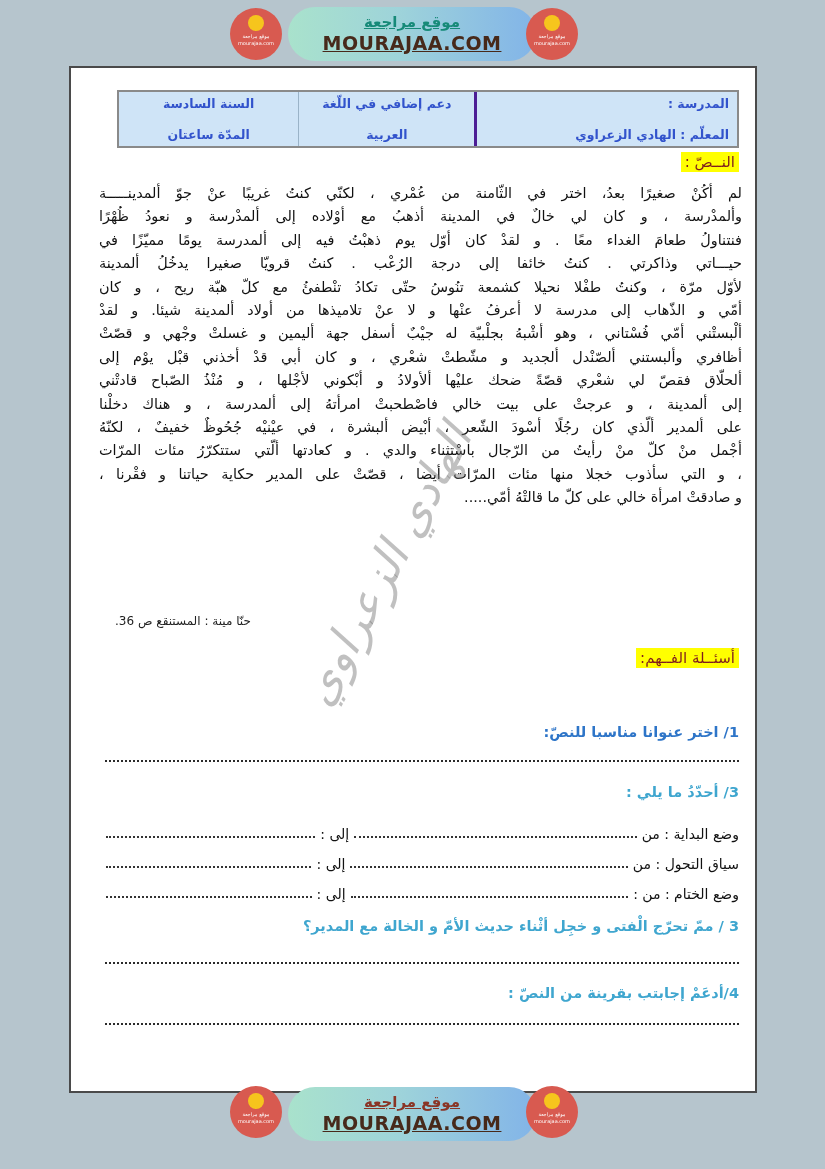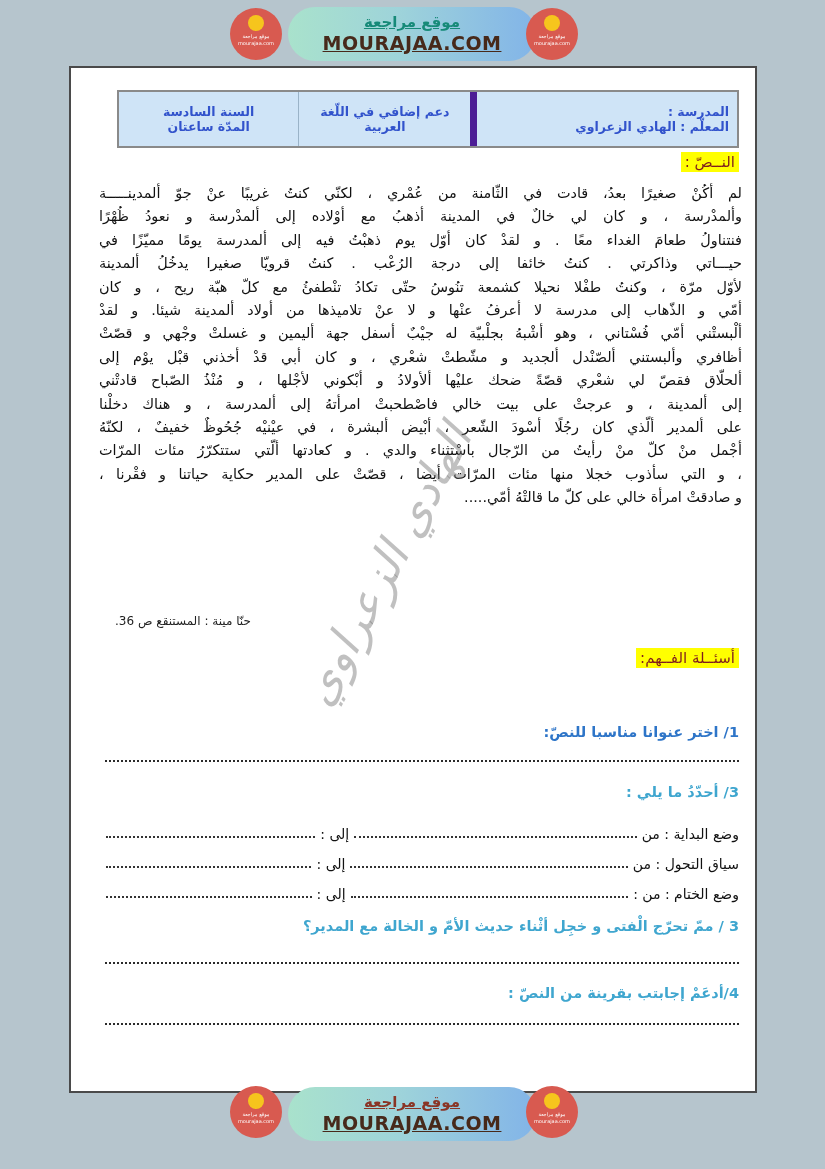--- a/index.html
+++ b/index.html
@@ -30,23 +30,23 @@
   .page{
     position:absolute;left:69px;top:66px;width:688px;height:1027px;
     background:#ffffff;border:2px solid #4a4a4a;box-sizing:border-box;
   }
   
   .infotable{
     position:absolute;right:16px;top:22px;width:622px;height:58px;
     background:#cfe4f7;border:2px solid #8a8a8a;box-sizing:border-box;
     display:flex;direction:rtl;color:#3253cc;font-weight:bold;font-size:12.5px;
   }
-  .infotable .cell{padding:4px 8px;box-sizing:border-box;display:flex;flex-direction:column;justify-content:center;}
+  .infotable .cell{padding:4px 8px;box-sizing:border-box;display:flex;flex-direction:column;justify-content:space-between;}
   .infotable .c1{width:42%;text-align:right;}
-  .infotable .c2{width:29%;text-align:center;border-left:1px solid #9ab3c8;border-right:7px solid #4c1d95;}
+  .infotable .c2{width:29%;text-align:center;border-left:1px solid #9ab3c8;border-right:3px solid #4c1d95;}
   .infotable .c3{width:29%;text-align:center;}
   
   .h-yellow{
     position:absolute;right:16px;direction:rtl;
     background:#ffff00;color:#7f1d1d;font-weight:normal;font-size:15px;
     padding:1px 4px;
   }
   
   .body-text{
     position:absolute;right:13px;left:28px;top:114px;direction:rtl;color:#111111;
@@ -108,21 +108,21 @@
       </div>
       <div class="cell c3">
         <div>السنة السادسة</div>
         <div>المدّة ساعتان</div>
       </div>
     </div>
 
     <div class="h-yellow" style="top:84px;">النــصّ :</div>
 
     <div class="body-text">
-      <div class="ln">لم أكُنْ صغيرًا بعدُ، قادت في الثّامنة من عُمْري ، لكنّي كنتُ غريبًا عنْ جوّ ألمدينـــــة</div>
+      <div class="ln">لم أكُنْ صغيرًا بعدُ، اختر في الثّامنة من عُمْري ، لكنّي كنتُ غريبًا عنْ جوّ ألمدينـــــة</div>
       <div class="ln">وألمدْرسة ، و كان لي خالٌ في المدينة أذهبُ مع أوْلاده إلى ألمدْرسة و نعودُ ظُهْرًا</div>
       <div class="ln">فنتناولُ طعامَ الغداء معًا . و لقدْ كان أوّل يوم ذهبْتُ فيه إلى ألمدرسة يومًا مميّزًا في</div>
       <div class="ln">حيـــاتي وذاكرتي . كنتُ خائفا إلى درجة الرُعْب . كنتُ قرويّا صغيرا يدخُلُ ألمدينة</div>
       <div class="ln">لأوّل مرّة ، وكنتُ طفْلا نحيلا كشمعة تنُوسُ حتّى تكادُ تنْطفئُ مع كلّ هبّة ريح ، و كان</div>
       <div class="ln">أمّي و الذّهاب إلى مدرسة لا أعرفُ عنْها و لا عنْ تلاميذها من أولاد ألمدينة شيئا. و لقدْ</div>
       <div class="ln">ألْبستْني أمّي فُسْتاني ، وهو أشْبهُ بجلْبيّة له جيْبٌ أسفل جهة أليمين و غسلتْ وجْهي و قصّتْ</div>
       <div class="ln">أظافري وألبستني ألصّنْدل ألجديد و مشّطتْ شعْري ، و كان أبي قدْ أخذني قبْل يوْم إلى</div>
       <div class="ln">ألحلّاق فقصّ لي شعْري قصّةً ضحك عليْها ألأولادُ و أبْكوني لأجْلها ، و مُنْذُ الصّباح قادتْني</div>
       <div class="ln">إلى ألمدينة ، و عرجتْ على بيت خالي فاصْطحبتْ امرأتهُ إلى ألمدرسة ، و هناك دخلْنا</div>
       <div class="ln">على ألمدير ألّذي كان رجُلًا أسْودَ الشّعر ، أبْيض ألبشرة ، في عيْنيْه جُحُوظٌ خفيفٌ ، لكنّهُ</div>

